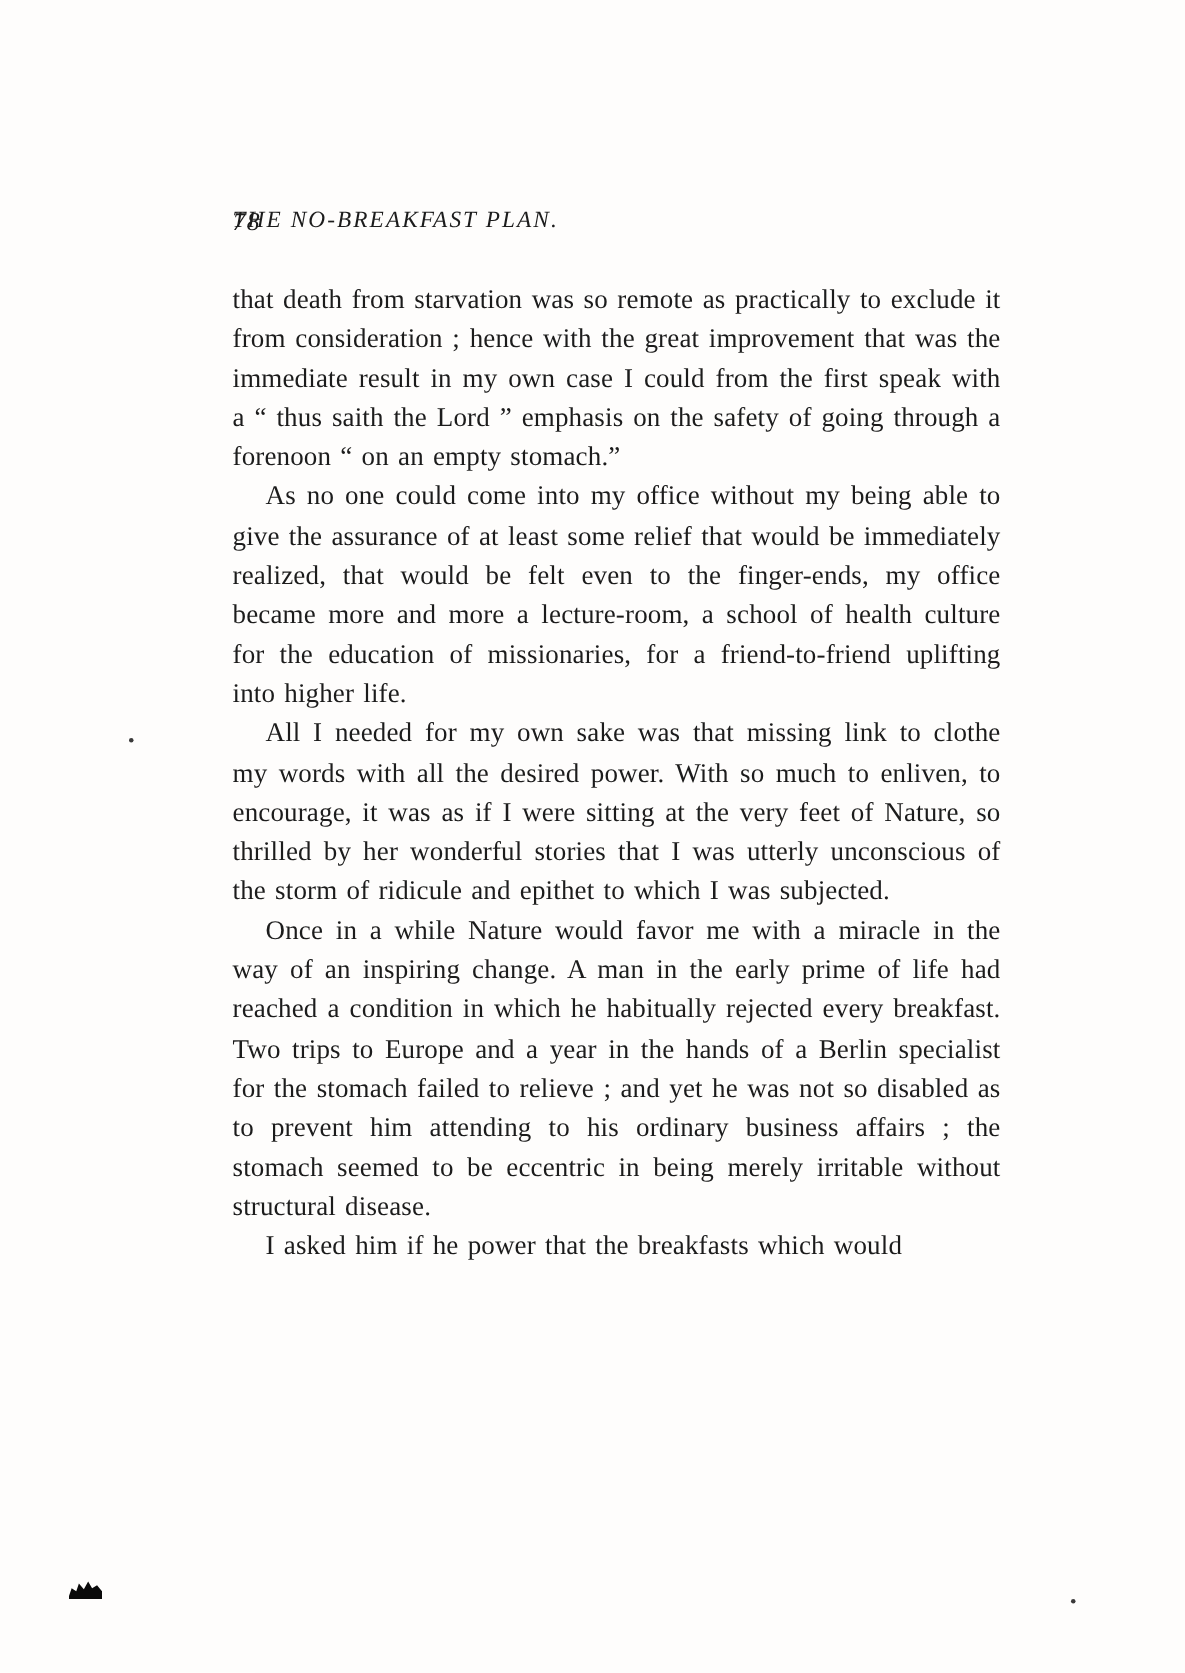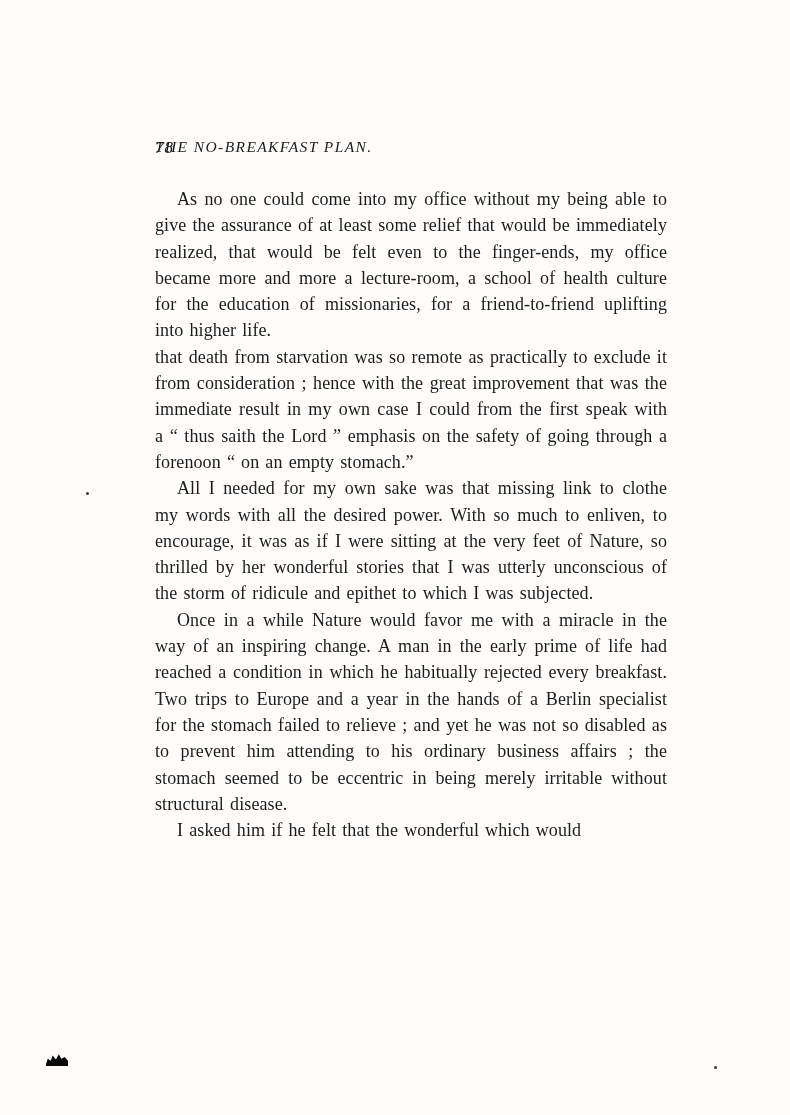--- a/index.html
+++ b/index.html
@@ -77,24 +77,24 @@
 <body>
 
 <div class="page">
 
   <header class="running-head">
     <span class="page-num">78</span>
     <span class="running-title">THE NO-BREAKFAST PLAN.</span>
   </header>
 
   <main class="text-block">
+    <p class="para no-indent">that death from starvation was so remote as practically to exclude it from consideration ; hence with the great improvement that was the immediate result in my own case I could from the first speak with a “ thus saith the Lord ” emphasis on the safety of going through a forenoon “ on an empty stomach.”</p>
     <p class="para">As no one could come into my office without my being able to give the assurance of at least some relief that would be immediately realized, that would be felt even to the finger-ends, my office became more and more a lecture-room, a school of health culture for the education of missionaries, for a friend-to-friend uplifting into higher life.</p>
-    <p class="para no-indent">that death from starvation was so remote as practically to exclude it from consideration ; hence with the great improvement that was the immediate result in my own case I could from the first speak with a “ thus saith the Lord ” emphasis on the safety of going through a forenoon “ on an empty stomach.”</p>
     <p class="para">All I needed for my own sake was that missing link to clothe my words with all the desired power.  With so much to enliven, to encourage, it was as if I were sitting at the very feet of Nature, so thrilled by her wonderful stories that I was utterly unconscious of the storm of ridicule and epithet to which I was subjected.</p>
     <p class="para">Once in a while Nature would favor me with a miracle in the way of an inspiring change.  A man in the early prime of life had reached a condition in which he habitually rejected every breakfast.  Two trips to Europe and a year in the hands of a Berlin specialist for the stomach failed to relieve ; and yet he was not so disabled as to prevent him attending to his ordinary business affairs ; the stomach seemed to be eccentric in being merely irritable without structural disease.</p>
-    <p class="para">I asked him if he felt that the wonderful which would</p>
+    <p class="para">I asked him if he power that the breakfasts which would</p>
   </main>
 
   <div class="ink-smudge"></div>
   <div class="speck speck-left-margin"></div>
   <div class="speck speck-bottom-right"></div>
 
 </div>
 
 </body></html>

